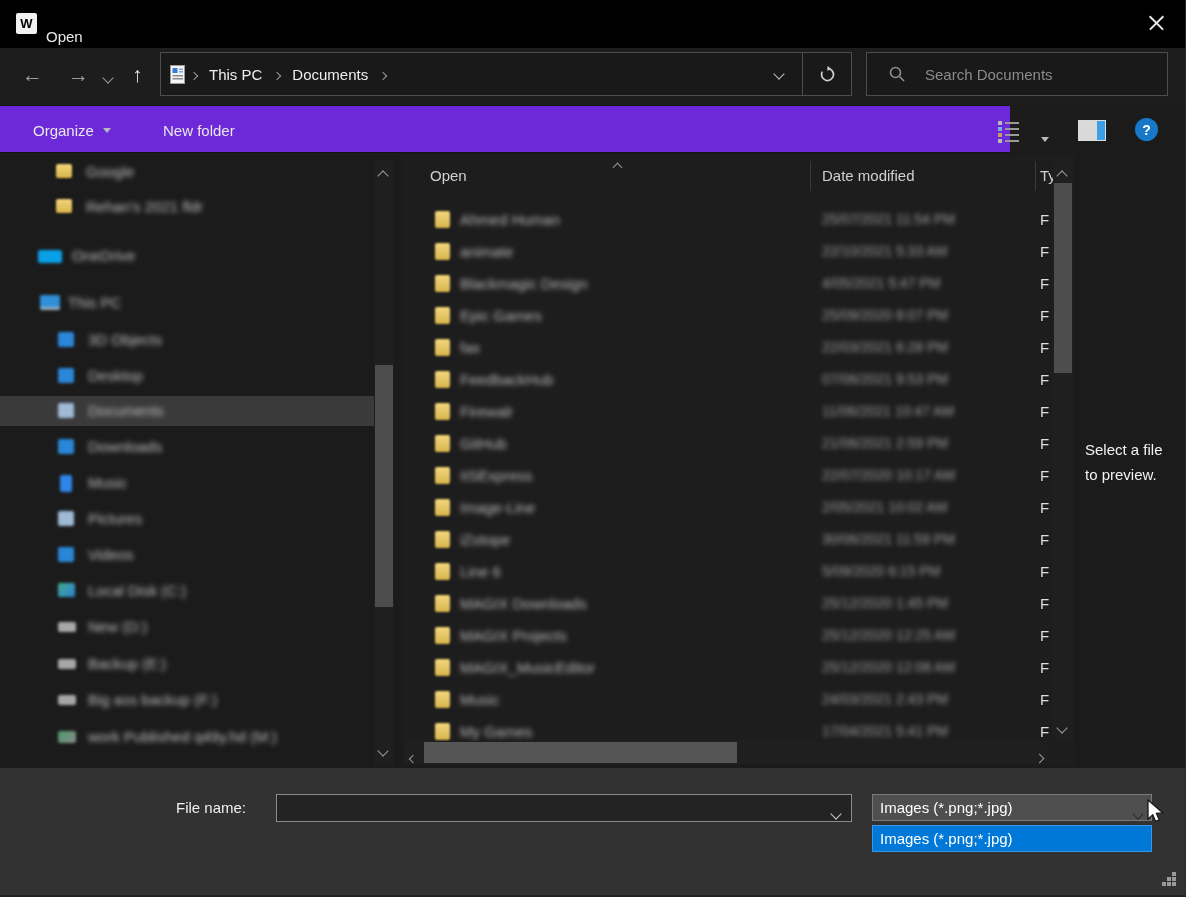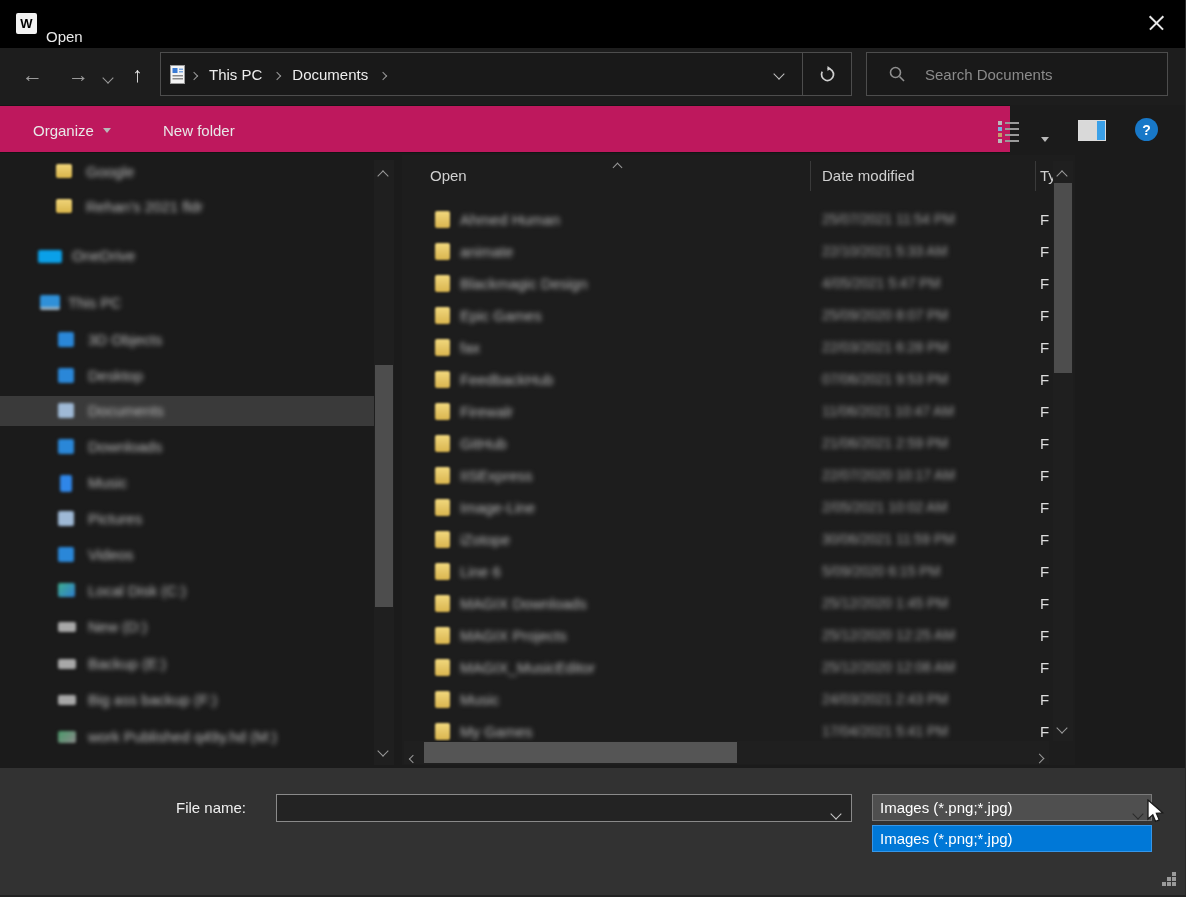--- a/index.html
+++ b/index.html
@@ -28,21 +28,21 @@
   .crumb { color:#eeeeee; font-size:15px; padding:0 6px; }
   .crumb-sep { margin:0 6px; }
   .addr-right { margin-left:auto; display:flex; align-items:center; height:100%; }
   .addr-dd { width:46px; height:100%; display:flex; align-items:center; justify-content:center; }
   .addr-div { width:1px; height:100%; background:#4d4d4d; }
   .addr-refresh { width:48px; height:100%; display:flex; align-items:center; justify-content:center; }
   .searchbox { position:absolute; left:866px; top:4px; width:302px; height:44px; background:#191919; border:1px solid #4d4d4d; display:flex; align-items:center; }
   .search-ph { color:#8b8b8b; font-size:15px; margin-left:20px; }
 
   
-  .toolbar { position:absolute; left:0; top:105px; width:1010px; height:48px; background:#be185d; border-top:1px solid #161616; border-bottom:1px solid #141414;text-align:center; }
+  .toolbar { position:absolute; left:0; top:105px; width:1010px; height:48px; background:#6d28d9; border-top:1px solid #161616; border-bottom:1px solid #141414;text-align:center; }
   .tb-item { position:absolute; top:0; height:48px; display:flex; align-items:center; color:#e8e8e8; font-size:15px; }
   .caret-dn { display:inline-block; width:0; height:0; border-left:4px solid transparent; border-right:4px solid transparent; border-top:5px solid #b9b9b9; }
   .detail-icon { position:absolute; left:998px; top:15px; width:26px; height:19px; }
   .detail-icon .dr { display:flex; align-items:center; margin-bottom:2px; }
   .detail-icon .sq { width:4px; height:4px; background:#b9b9b9; margin-right:3px; }
   .detail-icon .ln { width:14px; height:1.6px; background:#9a9a9a; }
   .view-caret { position:absolute; left:1041px; top:22px; }
   .preview-icon { position:absolute; left:1078px; top:14px; width:28px; height:21px; border:1.6px solid #dcdcdc; background:#d9d9d9; }
   .preview-icon::after { content:""; position:absolute; right:0; top:0; width:8px; height:100%; background:#3aa0e8; }
   .help-icon { position:absolute; left:1135px; top:12px; width:23px; height:23px; border-radius:50%; background:#1878c8; color:#fff; font-size:14px; font-weight:bold; display:flex; align-items:center; justify-content:center; }
@@ -387,20 +387,23 @@
         <div class="arr" style="bottom:5px;"><span class="chev down"></span></div>
       </div>
 
       <div class="hscroll" style="left:2px; top:586px; width:645px;">
         <div class="arr" style="left:6px;"><span class="chev left"></span></div>
         <div class="thumb" style="left:20px; width:313px;"></div>
         <div class="arr" style="right:6px;"><span class="chev right" style="width:7px;height:7px;"></span></div>
       </div>
     </div>
 
+    <div class="preview">
+      <p>Select a file to preview.</p>
+    </div>
   </div>
 
   <div class="footer">
     <div class="fn-label">File name:</div>
     <input class="fn-input" type="text" value="" style="">
     <div class="fn-chev"><span class="chev down"></span></div>
 
     <div class="ft-combo">
       <span>Images (*.png;*.jpg)</span>
       <div class="ft-chev"><span class="chev down"></span></div>

